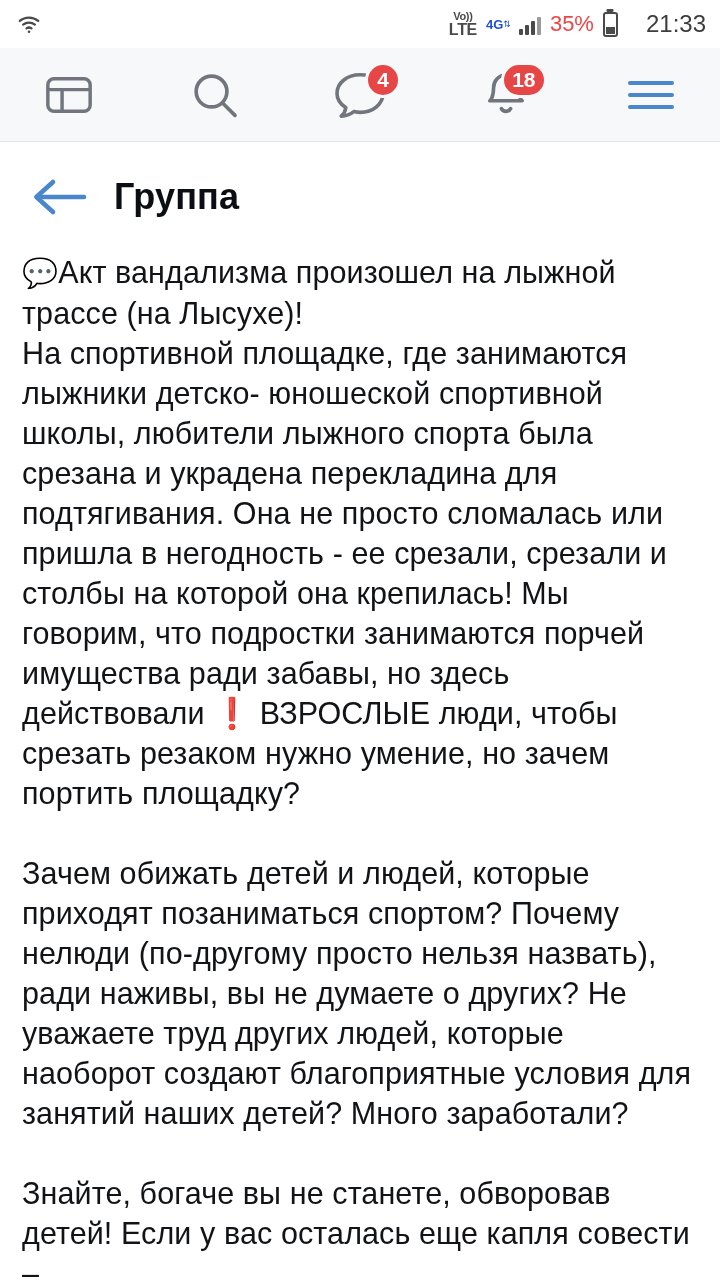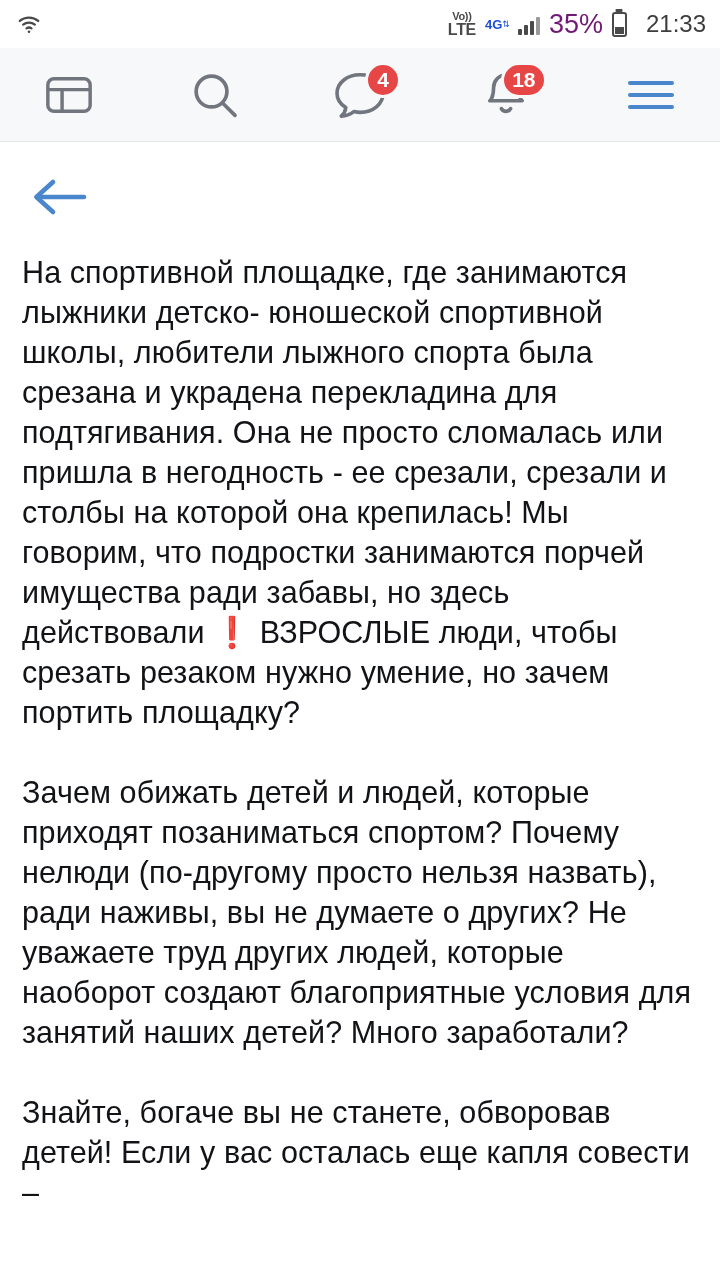--- a/index.html
+++ b/index.html
@@ -50,41 +50,41 @@
     color: #1d4ed8;
   }
   .net-4g .lbl { font-size: 13px; font-weight: bold; }
   .net-4g .arrows { font-size: 9px; letter-spacing: -1px; }
   .signal { display: flex; align-items: flex-end; gap: 2px; height: 22px; }
   .signal span { width: 4px; background: #4a4a4a; display: block; border-radius: 1px; }
   .signal span:nth-child(1) { height: 6px; }
   .signal span:nth-child(2) { height: 10px; }
   .signal span:nth-child(3) { height: 14px; }
   .signal span:nth-child(4) { height: 18px; background: #9a9a9a; }
-  .battery-pct { font-size: 27px; color: #701a75; letter-spacing: 0; }
+  .battery-pct { font-size: 22px; color: #ef4444; letter-spacing: 0; }
   .battery {
     width: 15px; height: 25px;
     border: 2px solid #4a4a4a;
     border-radius: 3px;
     position: relative;
     display: flex;
     align-items: flex-end;
     padding: 1px;
   }
   .battery::before {
     content: "";
     position: absolute;
     top: -5px; left: 50%;
     transform: translateX(-50%);
     width: 7px; height: 3px;
     background: #4a4a4a;
     border-radius: 1px;
   }
   .battery .fill { width: 100%; height: 35%; background: #4a4a4a; }
-  .clock { font-size: 24px; color: #3c3c3c; margin-left: 10px; }
+  .clock { font-size: 24px; color: #3c3c3c; margin-left: 19px; }
 
   
   .app-bar {
     height: 94px;
     background: #f7f8fa;
     border-bottom: 1px solid #e3e5e8;
     display: flex;
     align-items: center;
     justify-content: space-between;
     padding: 0 40px;
@@ -221,23 +221,25 @@
     </div>
   </div>
 
   <div class="page-head">
     <span class="back-arrow">
       <svg width="56" height="40" viewBox="0 0 28 20" fill="none" stroke="#4986cc" stroke-width="2.3" stroke-linecap="round" stroke-linejoin="round">
         <path d="M26 10H2.5"></path>
         <path d="M10.5 2.5L2.2 10l8.3 7.5"></path>
       </svg>
     </span>
+    <span class="page-title">Группа</span>
   </div>
 
   <div class="post">
+    <p><span class="emoji">💬</span><span>Акт вандализма произошел на лыжной трассе (на Лысухе)!</span></p>
     <p><span>На спортивной площадке, где занимаются лыжники детско- юношеской спортивной школы, любители лыжного спорта была срезана и украдена перекладина для подтягивания. Она не просто сломалась или пришла в негодность - ее срезали, срезали и столбы на которой она крепилась! Мы говорим, что подростки занимаются порчей имущества ради забавы, но здесь действовали </span><span class="excl">❗</span><span> ВЗРОСЛЫЕ люди, чтобы срезать резаком нужно умение, но зачем портить площадку?</span></p>
     <div class="spacer"></div>
     <p>Зачем обижать детей и людей, которые приходят позаниматься спортом? Почему нелюди (по-другому просто нельзя назвать), ради наживы, вы не думаете о других? Не уважаете труд других людей, которые наоборот создают благоприятные условия для занятий наших детей? Много заработали?</p>
     <div class="spacer"></div>
     <p>Знайте, богаче вы не станете, обворовав детей! Если у вас осталась еще капля совести –</p>
   </div>
 
 </div>
 
 </body></html>

